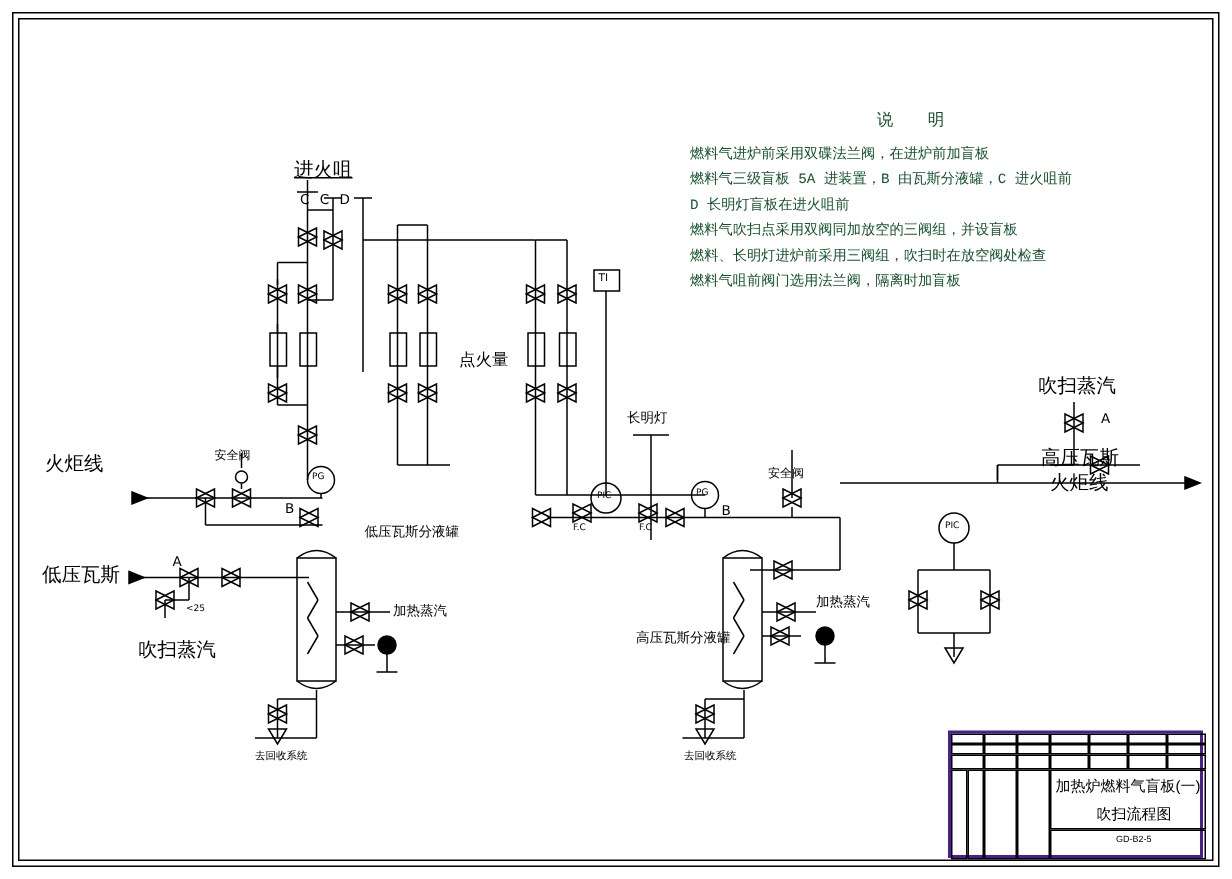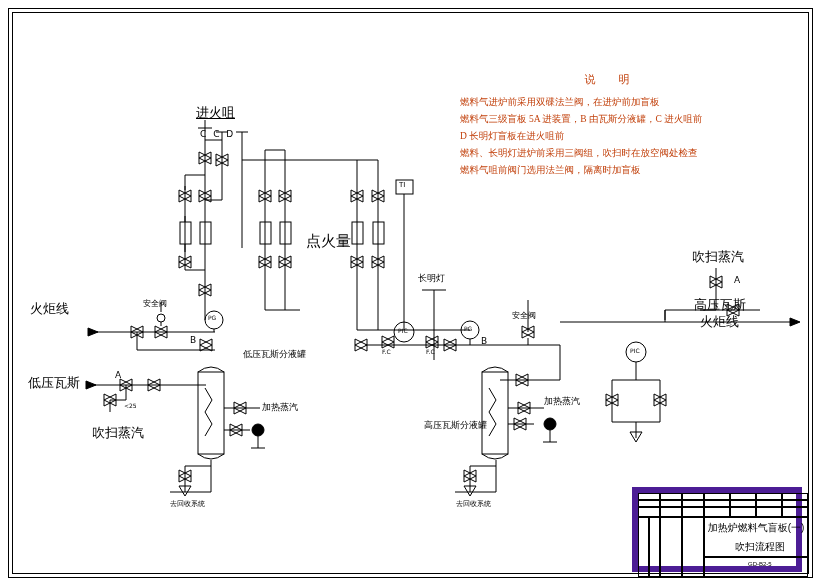--- a/index.html
+++ b/index.html
@@ -2,24 +2,24 @@
 <html><head>
 <meta charset="utf-8">
 <style>
   html,body{margin:0;padding:0;background:#ffffff;}
   body{width:821px;height:586px;overflow:hidden;font-family:"Liberation Sans",sans-serif;}
   #sheet{position:relative;width:821px;height:586px;background:#fff;}
   .frame{position:absolute;left:8px;top:8px;width:803px;height:568px;border:1px solid #000;}
   .frame-inner{position:absolute;left:12px;top:12px;width:795px;height:560px;border:1px solid #000;}
   svg{position:absolute;left:0;top:0;width:821px;height:586px;}
   .lbl{position:absolute;font-family:"DejaVu Sans","Liberation Sans",sans-serif;color:#000;white-space:nowrap;}
-  .notes{position:absolute;color:#c2410c;font-family:Liberation Serif, serif;}
+  .notes{position:absolute;color:#14532d;font-family:Liberation Mono, monospace;}
   .notes .ttl{font-size:11px;letter-spacing:6px;text-align:center;margin-bottom:7px;}
   .notes .ln{font-size:9.5px;line-height:17px;}
-  .tb{position:absolute;left:632px;top:487px;width:170px;height:85px;border:6px solid #4c1d95;box-sizing:border-box;padding-left:29px;}
+  .tb{position:absolute;left:632px;top:487px;width:170px;height:85px;border:2px solid #4c1d95;box-sizing:border-box;padding-left:29px;}
   .tb .tcell{position:absolute;box-sizing:border-box;border:0.6px solid #000;font-size:5px;color:#000;display:flex;align-items:center;justify-content:center;overflow:hidden;}
   .tb .title1{position:absolute;left:66px;top:24px;width:104px;height:22px;display:flex;align-items:center;justify-content:center;font-size:10px;}
   .tb .title2{position:absolute;left:66px;top:44px;width:112px;height:20px;display:flex;align-items:center;justify-content:center;font-size:10px;}
   .tb .code{position:absolute;left:110px;top:68px;font-size:6px;}
 </style>
 </head>
 <body>
 
 <div id="sheet">
   <div class="frame"></div>
@@ -248,27 +248,28 @@
       <polygon points="790,318 800,322 790,326" fill="#000"></polygon>
 
     </g>
   </svg>
 
   <div class="notes" style="left:460px;top:72px;width:300px;">
     <div class="ttl">说　明</div>
     <div class="ln">燃料气进炉前采用双碟法兰阀，在进炉前加盲板</div>
     <div class="ln">燃料气三级盲板 5A  进装置，B  由瓦斯分液罐，C  进火咀前</div>
     <div class="ln">D  长明灯盲板在进火咀前</div>
+    <div class="ln">燃料气吹扫点采用双阀同加放空的三阀组，并设盲板</div>
     <div class="ln">燃料、长明灯进炉前采用三阀组，吹扫时在放空阀处检查</div>
     <div class="ln">燃料气咀前阀门选用法兰阀，隔离时加盲板</div>
   </div>
 
   <div class="lbl" style="left:196px;top:104px;font-size:13px;text-decoration:underline;">进火咀</div>
   <div class="lbl" style="left:200px;top:129px;font-size:9px;letter-spacing:2px;">C C  D</div>
-  <div class="lbl" style="left:306px;top:232px;font-size:15px;">点火量</div>
+  <div class="lbl" style="left:306px;top:232px;font-size:11px;">点火量</div>
   <div class="lbl" style="left:418px;top:272px;font-size:9px;">长明灯</div>
   <div class="lbl" style="left:399px;top:181px;font-size:7px;">TI</div>
 
   <div class="lbl" style="left:30px;top:300px;font-size:13px;">火炬线</div>
   <div class="lbl" style="left:143px;top:298px;font-size:8px;">安全阀</div>
   <div class="lbl" style="left:208px;top:314px;font-size:6px;">PG</div>
   <div class="lbl" style="left:190px;top:335px;font-size:9px;">B</div>
   <div class="lbl" style="left:28px;top:374px;font-size:13px;">低压瓦斯</div>
   <div class="lbl" style="left:115px;top:370px;font-size:9px;">A</div>
   <div class="lbl" style="left:124px;top:402px;font-size:6px;">&lt;25</div>

